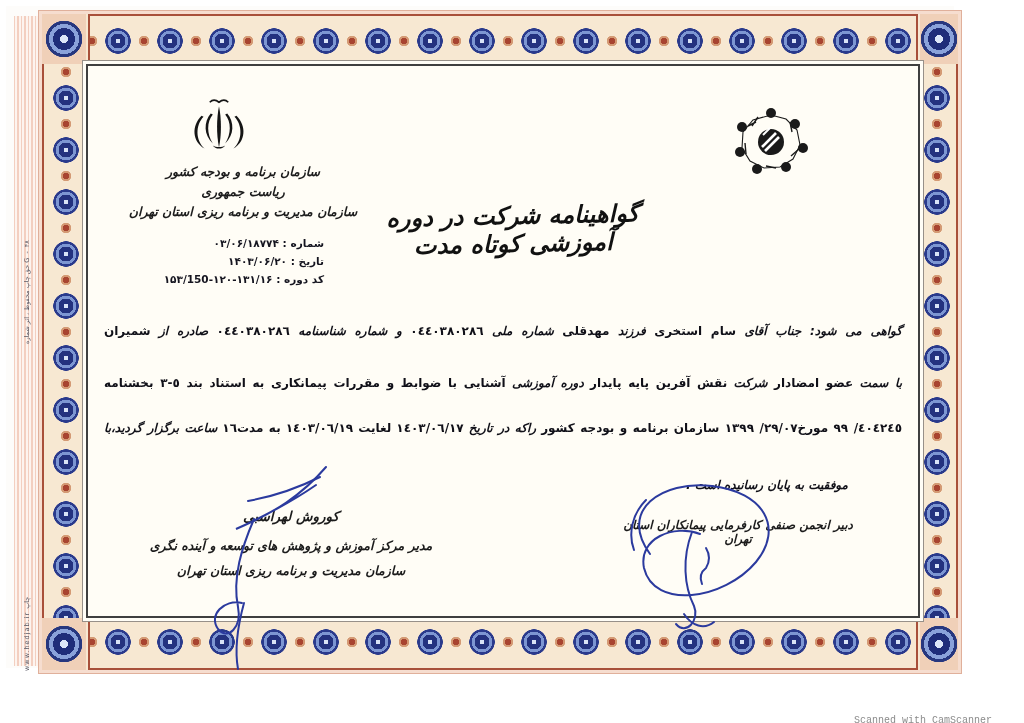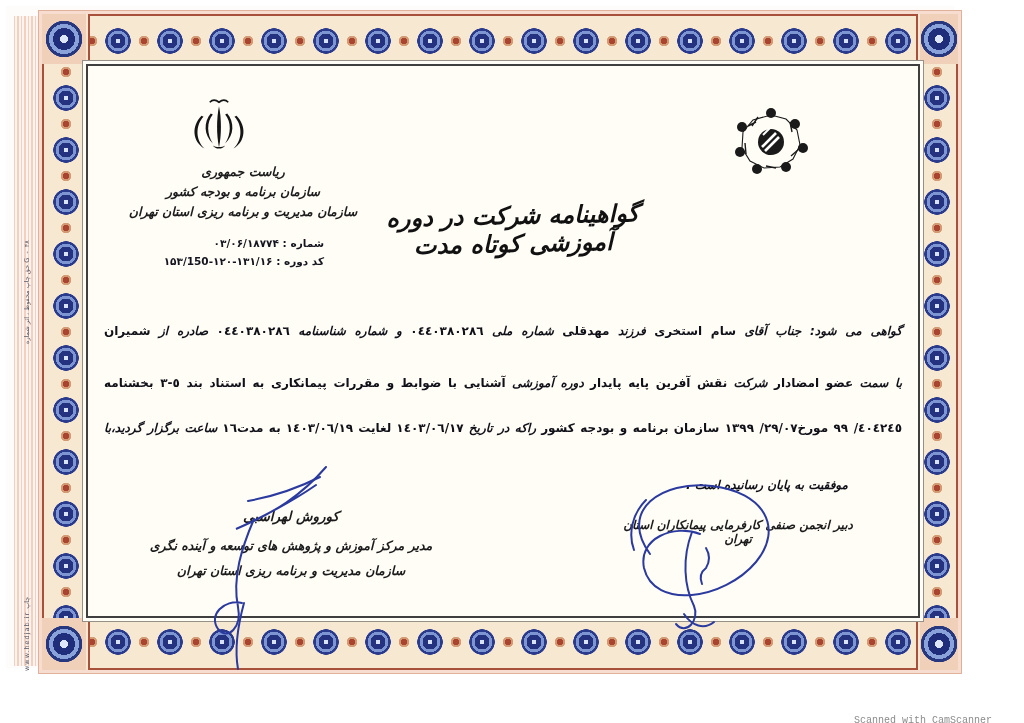--- a/index.html
+++ b/index.html
@@ -105,29 +105,33 @@
           <path d="M27 15 C20 23 20 36 29 44 C23 35 23 23 29 16 C28.4 15.5 27.6 15.2 27 15 Z"></path>
           <path d="M43 15 C50 23 50 36 41 44 C47 35 47 23 41 16 C41.6 15.5 42.4 15.2 43 15 Z"></path>
           <path d="M18 17 C8 27 9 42 21 49 C12 41 12 26 20 18 Z"></path>
           <path d="M52 17 C62 27 61 42 49 49 C58 41 58 26 50 18 Z"></path>
           <path d="M29 46 C31 50 39 50 41 46 C38 48 32 48 29 46 Z"></path>
         </g>
         <path d="M26 4 q4 -4 9 0 q5 -4 9 0" fill="none" stroke="#151515" stroke-width="1.6"></path>
       </svg>
 
       <div class="orglines">
+        <div>سازمان برنامه و بودجه کشور</div>
         <div>ریاست جمهوری</div>
-        <div>سازمان برنامه و بودجه کشور</div>
         <div>سازمان مدیریت و برنامه ریزی استان تهران</div>
       </div>
 
       <div class="fields">
         <div>
           <span>شماره :</span>
           <span class="num">۰۳/۰۶/۱۸۷۷۴</span>
+        </div>
+        <div>
+          <span>تاریخ :</span>
+          <span class="num">۱۴۰۳/۰۶/۲۰</span>
         </div>
         <div>
           <span>کد دوره :</span>
           <span class="num">۱۵۳/150-۱۲۰-۱۳۱/۱۶</span>
         </div>
       </div>
 
       <svg class="assoc-logo" viewBox="0 0 86 76">
         <g stroke="#1a1a1a" stroke-width="1.4" fill="none">
           <path d="M43 11 L58 15 L69 26 L72 41 L65 55 L52 63 L36 64 L22 57 L14 44 L15 28 L25 16 Z" stroke-width="1.1"></path>

